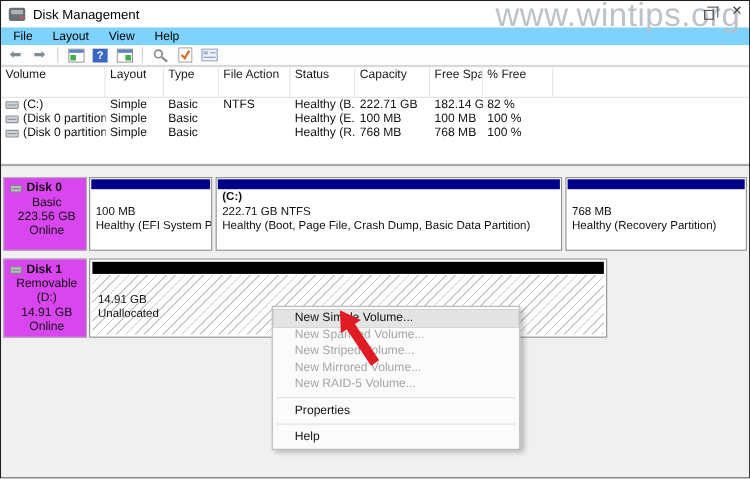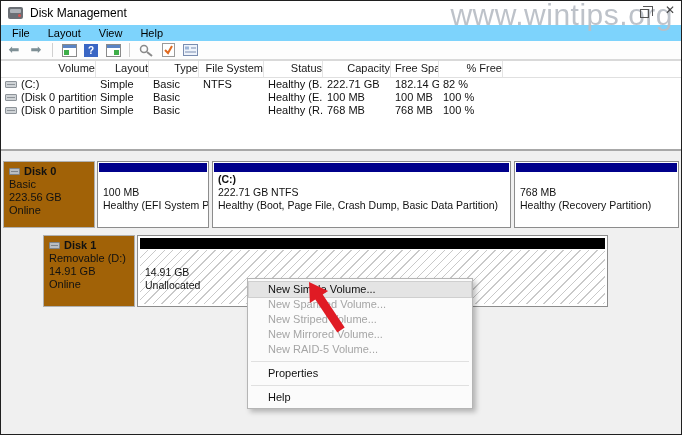--- a/index.html
+++ b/index.html
@@ -36,36 +36,36 @@
   .toolbar { height:19px; background:#fdfdfd; border-bottom:1px solid #d9d9d9; display:flex; align-items:center; padding-left:4px; gap:4px; }
   .tb-sep { width:1px; height:14px; background:#d0d0d0; margin:0 3px; }
   .tb-btn { width:18px; height:16px; display:flex; align-items:center; justify-content:center; }
   .arrow-glyph { font-size:13px; color:#7e8f95; line-height:14px; }
   .tb-btn svg { display:block; }
 
   
   .listview { background:#fff; height:89px; border-top:1px solid #d9d9d9; overflow:hidden; }
   .lv-grid { display:grid; grid-template-columns:95px 53px 50px 65px 59px 68px 48px 64px 1fr; }
   .lv-header .cell {
-    font-size:11px; color:#1a1a1a; padding:1px 0 2px 4px; height:17px;
-    border-right:1px solid #e4e4e4; border-bottom:1px solid #e0e0e0; white-space:nowrap; overflow:hidden;text-align:right;
+    font-size:11px; color:#1a1a1a; padding:1px 12px 2px 4px; height:28px;
+    border-right:1px solid #e4e4e4; border-bottom:1px solid #e0e0e0; white-space:nowrap; overflow:hidden;
   }
   .lv-header .cell:last-child { border-right:none; }
   .lv-row .cell { font-size:11px; padding:0 4px; height:13px; line-height:13px; white-space:nowrap; overflow:hidden; }
   .vol-cell { display:flex; align-items:center; gap:4px; }
   .drive-glyph { flex:0 0 auto; width:12px; height:7px; background:#cfd3d6; border:1px solid #8d9399; border-radius:1px; position:relative; }
   .drive-glyph::after { content:""; position:absolute; left:1px; right:1px; top:2px; height:1px; background:#8d9399; }
 
   
   .splitter { height:8px; background:#f0f0f0; border-top:2px solid #a8a8a8; }
 
   
   .graphical { background:#f0f0f0; height:277px; padding:4px 2px 0 2px; }
   .disk-row { display:flex; height:67px; margin-bottom:7px; }
-  .disk-label { width:92px; flex:0 0 auto; border:1px solid #b0b0b0; background:#a16207; padding:3px 2px 2px 5px; line-height:13px; }
+  .disk-label { width:76px; flex:0 0 auto; border:1px solid #b0b0b0; background:#d946ef; padding:3px 2px 2px 5px; line-height:13px;text-align:center; }
   .disk-name-line { display:flex; align-items:center; gap:4px; font-weight:bold; }
   .disk-glyph { width:11px; height:7px; background:#b9bdc1; border:1px solid #7e848a; border-radius:1px; position:relative; flex:0 0 auto; }
   .disk-glyph::after { content:""; position:absolute; left:1px; right:1px; top:2px; height:1px; background:#7e848a; }
   .disk-sub { font-size:11px; line-height:13px; }
 
   .partitions { display:flex; gap:3px; margin-left:2px; flex:1; }
   .partition { border:1px solid #8c8c8c; background:#fff; display:flex; flex-direction:column; }
   .p-efi { width:112px; flex:0 0 auto; }
   .p-c { flex:1; }
   .p-rec { width:165px; flex:0 0 auto; }
@@ -164,21 +164,21 @@
           <line x1="2" y1="8" x2="13" y2="8" stroke="#7a8db0"></line>
         </svg>
     </span>
   </div>
 
   <div class="listview">
     <div class="lv-grid lv-header">
       <div class="cell">Volume</div>
       <div class="cell">Layout</div>
       <div class="cell">Type</div>
-      <div class="cell">File System</div>
+      <div class="cell">File Action</div>
       <div class="cell">Status</div>
       <div class="cell">Capacity</div>
       <div class="cell">Free Spa...</div>
       <div class="cell">% Free</div>
       <div class="cell"></div>
     </div>
 
     <div class="lv-grid lv-row">
       <div class="cell vol-cell">
           <span class="drive-glyph"></span>
@@ -260,21 +260,21 @@
           <div class="strip" style="background:#00008b"></div>
           <div class="pcontent">
             <div class="pname"></div>
             <div>768 MB</div>
             <div>Healthy (Recovery Partition)</div>
           </div>
         </div>
       </div>
     </div>
 
-    <div class="disk-row" style="height:72px;margin-left:40px;">
+    <div class="disk-row" style="height:72px;">
       <div class="disk-label">
         <div class="disk-name-line">
             <span class="disk-glyph"></span>
             <span>Disk 1</span>
           </div>
         <div class="disk-sub">Removable (D:)</div>
         <div class="disk-sub">14.91 GB</div>
         <div class="disk-sub">Online</div>
       </div>
       <div class="partitions">

